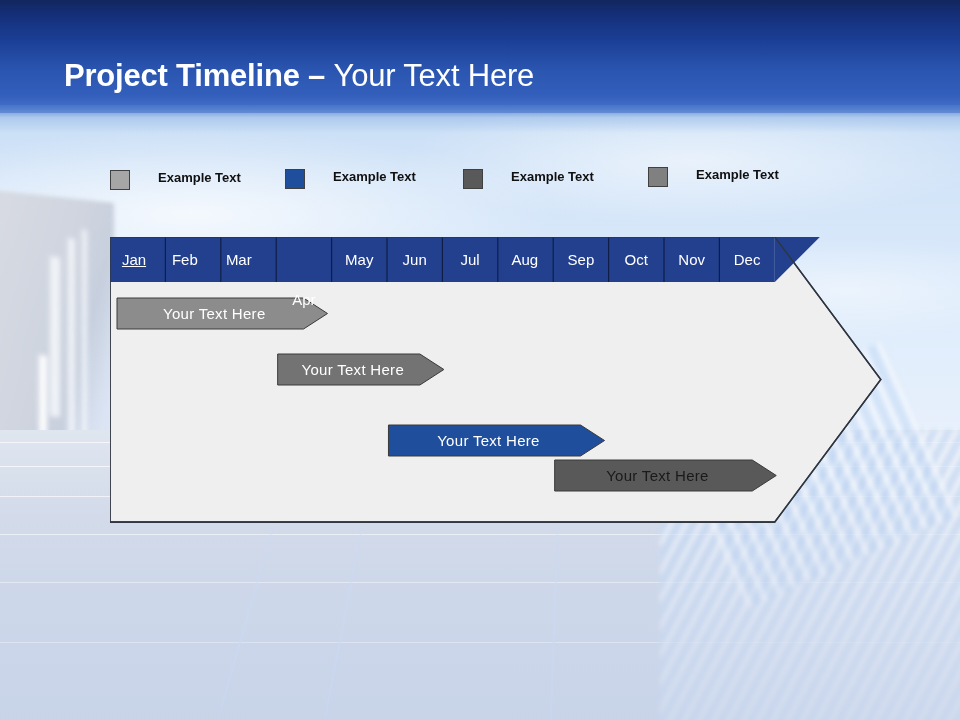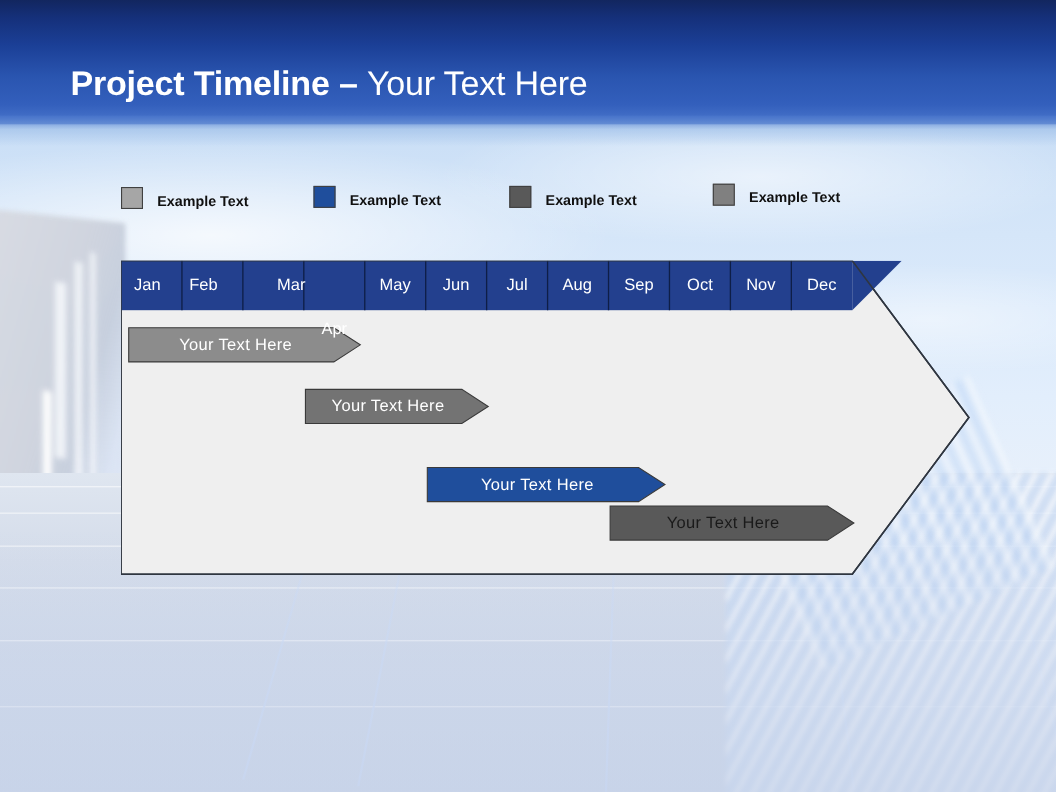--- a/index.html
+++ b/index.html
@@ -135,22 +135,23 @@
     white-space: nowrap;
   }
   .title-strong { font-weight: bold; }
   .title-dash   { font-weight: bold; }
   .title-light  { font-weight: normal; }
 
   
   .legend-item {
     position: absolute;
     display: flex;
-    align-items: flex-end;
+    align-items: flex-start;
     white-space: nowrap;
+    gap: 15px;
   }
   .legend-swatch {
     width: 20px; height: 20px;
     border: 1px solid #404040;
     box-sizing: border-box;
     flex: 0 0 auto;
   }
   .legend-label {
     margin-left: 13px;
     font-size: 13px;
@@ -294,23 +295,23 @@
           <polygon points="0,0 664.8,0 770.8,142.5 664.8,285 0,285" fill="none" stroke="#2F3640" stroke-width="1.4"></polygon>
         </g>
       <g id="gantt-bars">
           <polygon points="7.00,61.00 193.52,61.00 217.52,76.50 193.52,92.00 7.00,92.00" fill="#8C8C8C" stroke="#3A3A3A" stroke-width="1"></polygon>
           <polygon points="167.66,117.00 309.86,117.00 333.86,132.50 309.86,148.00 167.66,148.00" fill="#737373" stroke="#3A3A3A" stroke-width="1"></polygon>
           <polygon points="278.46,188.00 470.52,188.00 494.52,203.50 470.52,219.00 278.46,219.00" fill="#1F4E9C" stroke="#3A3A3A" stroke-width="1"></polygon>
           <polygon points="444.66,223.00 642.26,223.00 666.26,238.50 642.26,254.00 444.66,254.00" fill="#595959" stroke="#3A3A3A" stroke-width="1"></polygon>
         </g>
     </svg>
     <div id="month-labels">
-        <div class="month-label" style="left: 0px; top: 0px; width: 48px;">Jan</div>
+        <div class="month-label" style="left: 0px; top: 0px; width: 48px; text-decoration: underline;">Jan</div>
         <div class="month-label" style="left: 55.4px; top: 0px; width: 39px;">Feb</div>
-        <div class="month-label" style="left: 110.8px; top: 0px; width: 36px; margin-left: 26px;">Mar</div>
+        <div class="month-label" style="left: 110.8px; top: 0px; width: 36px;">Mar</div>
         <div class="month-label" style="left: 166.2px; top: 0px; width: 55.4px; margin-top: 40px;">Apr</div>
         <div class="month-label" style="left: 221.6px; top: 0px; width: 55.4px;">May</div>
         <div class="month-label" style="left: 277px; top: 0px; width: 55.4px;">Jun</div>
         <div class="month-label" style="left: 332.4px; top: 0px; width: 55.4px; border-radius: 12px;">Jul</div>
         <div class="month-label" style="left: 387.8px; top: 0px; width: 54px;">Aug</div>
         <div class="month-label" style="left: 443.2px; top: 0px; width: 55.4px; border-radius: 16px;">Sep</div>
         <div class="month-label" style="left: 498.6px; top: 0px; width: 55.4px; text-align: center;">Oct</div>
         <div class="month-label" style="left: 554px; top: 0px; width: 55.4px;">Nov</div>
         <div class="month-label" style="left: 609.4px; top: 0px; width: 55.4px;">Dec</div>
       </div>

